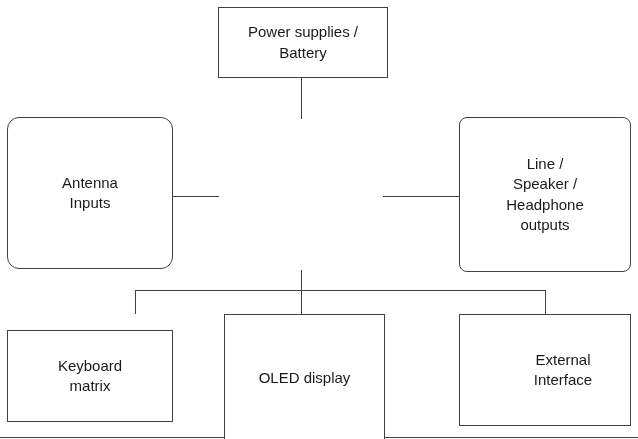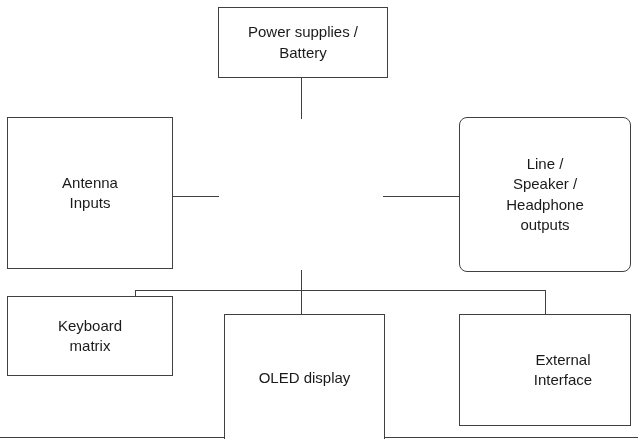--- a/index.html
+++ b/index.html
@@ -37,24 +37,24 @@
     justify-content: center;
   }
   .box-label {
     font-size: 15px;
     line-height: 1.35;
     color: #1a1a1a;
     text-align: center;
     white-space: pre-line;
   }
   .box-power    { left: 218px; top: 7px;   width: 170px; height: 71px;  }
-  .box-antenna  { left: 7px;   top: 117px; width: 166px; height: 152px; }
+  .box-antenna  { left: 7px;   top: 117px; width: 166px; height: 152px; border-radius: 12px; }
   .box-drm      { left: 219px; top: 119px; width: 164px; height: 151px; }
   .box-lineout  { left: 459px; top: 117px; width: 172px; height: 155px; border-radius: 8px; }
-  .box-keyboard { left: 7px;   top: 296px; width: 166px; height: 80px; }
+  .box-keyboard { left: 7px;   top: 330px; width: 166px; height: 92px; }
   .box-oled     { left: 224px; top: 314px; width: 161px; height: 128px; }
   .box-external { left: 459px; top: 314px; width: 172px; height: 112px; padding-left: 36px; }
 </style>
 </head>
 <body>
 
 <div class="canvas">
 
   <svg class="connectors" viewBox="0 0 638 439" xmlns="http://www.w3.org/2000/svg">
 

